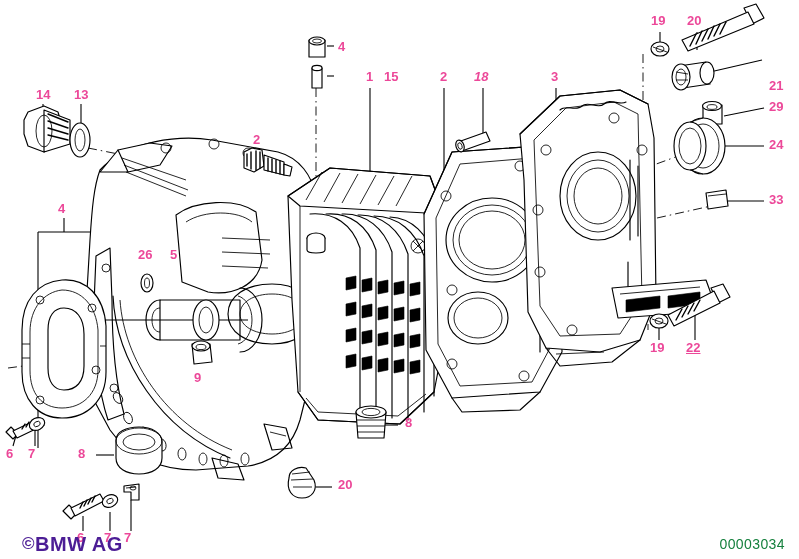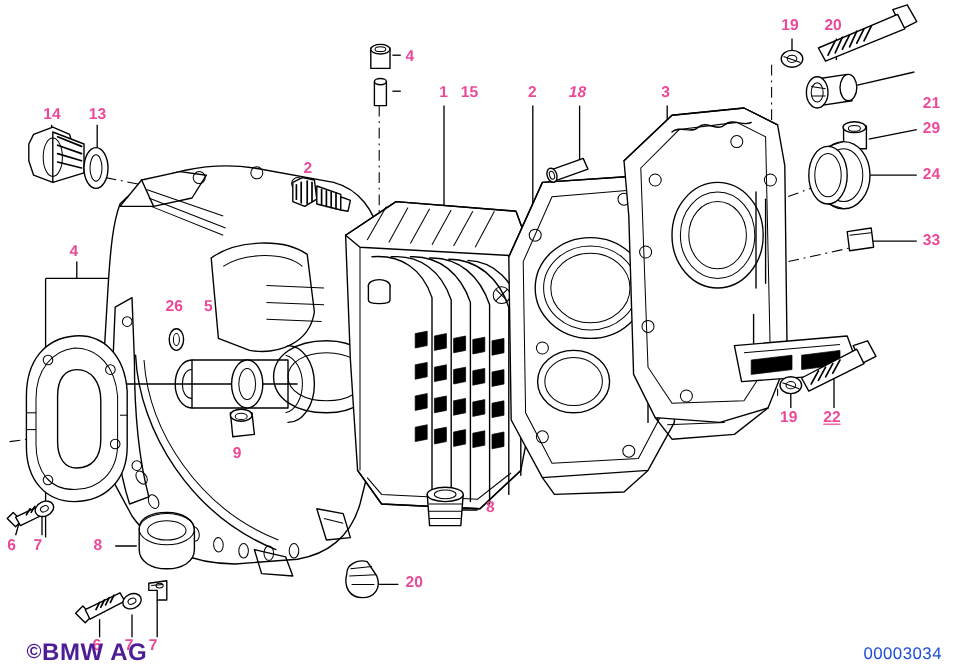--- a/index.html
+++ b/index.html
@@ -14,21 +14,21 @@
     font-weight:bold;color:#ec4899;line-height:1;white-space:nowrap;
     font-size:13px;
   }
   #copy{
     position:absolute;left:22px;top:533px;font-size:20px;font-weight:bold;
     letter-spacing:0.5px;color:#4c1d95;font-family:"Liberation Sans", sans-serif;
     white-space:nowrap;
   }
   #copy .c{font-size:17px;vertical-align:2px;}
   #docnum{
-    position:absolute;right:14px;top:536px;font-size:14px;color:#1d4ed8;
+    position:absolute;right:14px;top:536px;font-size:14px;color:#15803d;
     font-family:"Liberation Sans", sans-serif;letter-spacing:0.4px;
   }
 </style>
 </head>
 <body>
 
 <div id="sheet">
 
   <svg id="art" viewBox="0 0 799 559" xmlns="http://www.w3.org/2000/svg">
     <defs>

